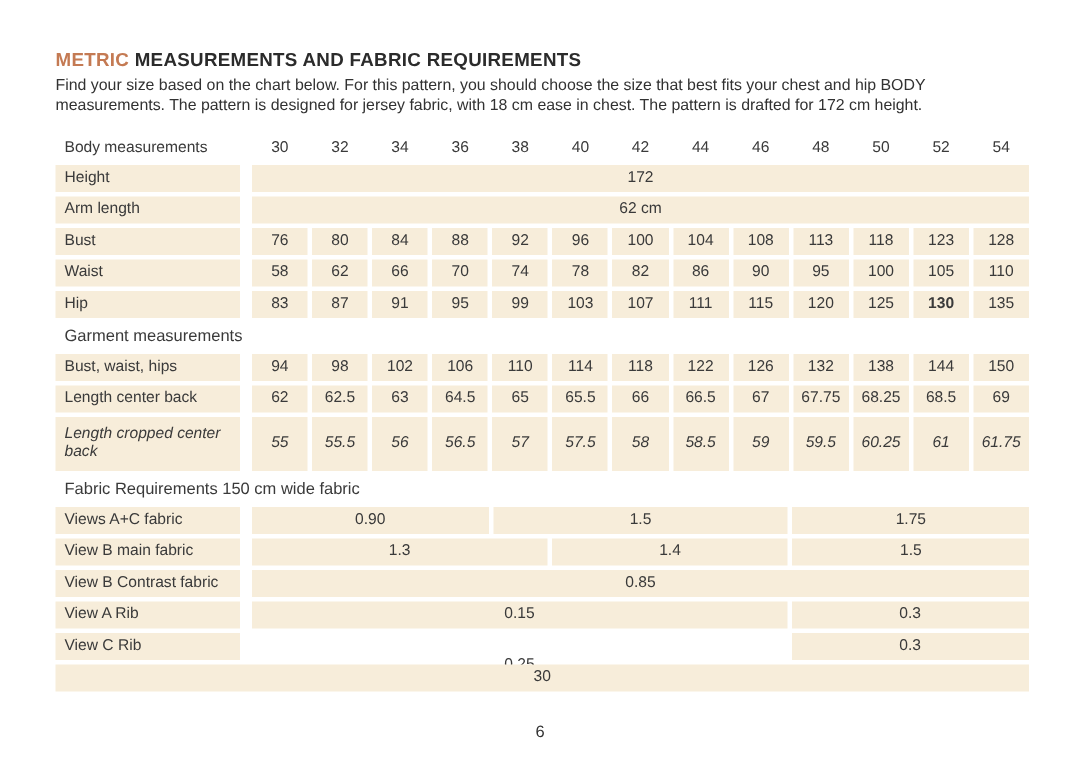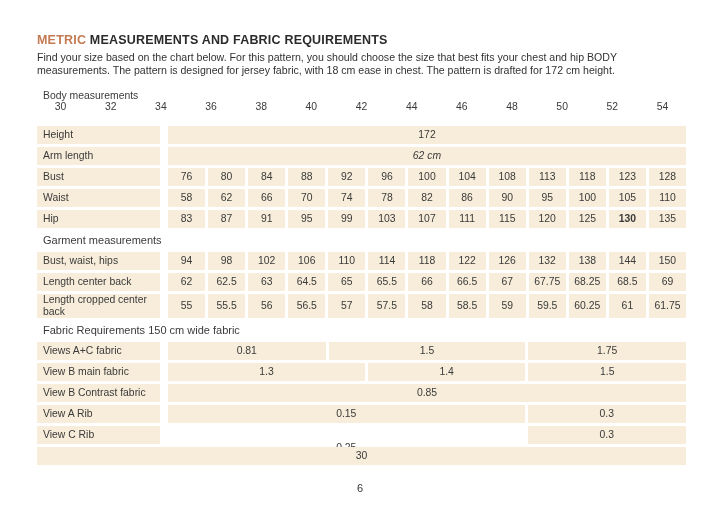--- a/index.html
+++ b/index.html
@@ -13,39 +13,39 @@
   }
   .content { padding:33px 34px 0 37px; }
 
   .title { font-size:12.5px; font-weight:700; letter-spacing:0.2px; color:#2b2b2b; }
   .title .accent { color:#c47a53; }
 
   .intro { margin-top:4px; font-size:10.6px; line-height:12.9px; color:#323232; }
 
   .table { margin-top:13px; }
   .row { display:flex; height:18px; margin-bottom:3px; }
-  .row.tall { height:24px; }
+  .row.tall { height:36px;font-style:italic; }
 
   .label-cell {
     width:123px; margin-right:8px; flex:none;
     background:#f7edda;
     display:flex; align-items:center;
     padding-left:6px;
     font-size:10.4px; line-height:11.5px;
     color:#3a3a3a;
   }
   .data-cells { flex:1; display:flex; gap:3px; }
   .cell {
     background:#f7edda;
     display:flex; align-items:center; justify-content:center;
     font-size:10.4px; color:#3a3a3a;
     min-width:0;
   }
   .header-row .label-cell, .header-row .cell { background:transparent; }
-  .header-row { margin-bottom:18px;flex-direction:column; }
+  .header-row { margin-bottom:2px; }
 
   .section-row {
     height:18px; margin-bottom:3px;
     display:flex; align-items:center;
     padding-left:6px;
     font-size:11px; color:#3a3a3a;
   }
 
   .page-number {
     position:absolute; left:0; right:0; bottom:13px;
@@ -88,21 +88,21 @@
     <div>
         <div class="row">
           <div class="label-cell">Height</div>
           <div class="data-cells">
             <div class="cell" style="flex: 13 13 0px;">172</div>
           </div>
         </div>
         <div class="row">
           <div class="label-cell">Arm length</div>
           <div class="data-cells">
-            <div class="cell" style="flex: 13 13 0px; font-style: italic;">62 cm</div>
+            <div class="cell" style="flex: 13 13 0px;">62 cm</div>
           </div>
         </div>
         <div class="row">
           <div class="label-cell">Bust</div>
           <div class="data-cells">
             <div class="cell" style="flex: 1 1 0px;">76</div>
             <div class="cell" style="flex: 1 1 0px;">80</div>
             <div class="cell" style="flex: 1 1 0px;">84</div>
             <div class="cell" style="flex: 1 1 0px;">88</div>
             <div class="cell" style="flex: 1 1 0px;">92</div>
@@ -204,21 +204,21 @@
             <div class="cell" style="flex: 1 1 0px;">59.5</div>
             <div class="cell" style="flex: 1 1 0px;">60.25</div>
             <div class="cell" style="flex: 1 1 0px;">61</div>
             <div class="cell" style="flex: 1 1 0px;">61.75</div>
           </div>
         </div>
         <div class="section-row">Fabric Requirements 150 cm wide fabric</div>
         <div class="row">
           <div class="label-cell">Views A+C fabric</div>
           <div class="data-cells">
-            <div class="cell" style="flex: 4 4 0px;">0.81</div>
+            <div class="cell" style="flex: 4 4 0px;">0.90</div>
             <div class="cell" style="flex: 5 5 0px;">1.5</div>
             <div class="cell" style="flex: 4 4 0px;">1.75</div>
           </div>
         </div>
         <div class="row">
           <div class="label-cell">View B main fabric</div>
           <div class="data-cells">
             <div class="cell" style="flex: 5 5 0px;">1.3</div>
             <div class="cell" style="flex: 4 4 0px;">1.4</div>
             <div class="cell" style="flex: 4 4 0px;">1.5</div>

